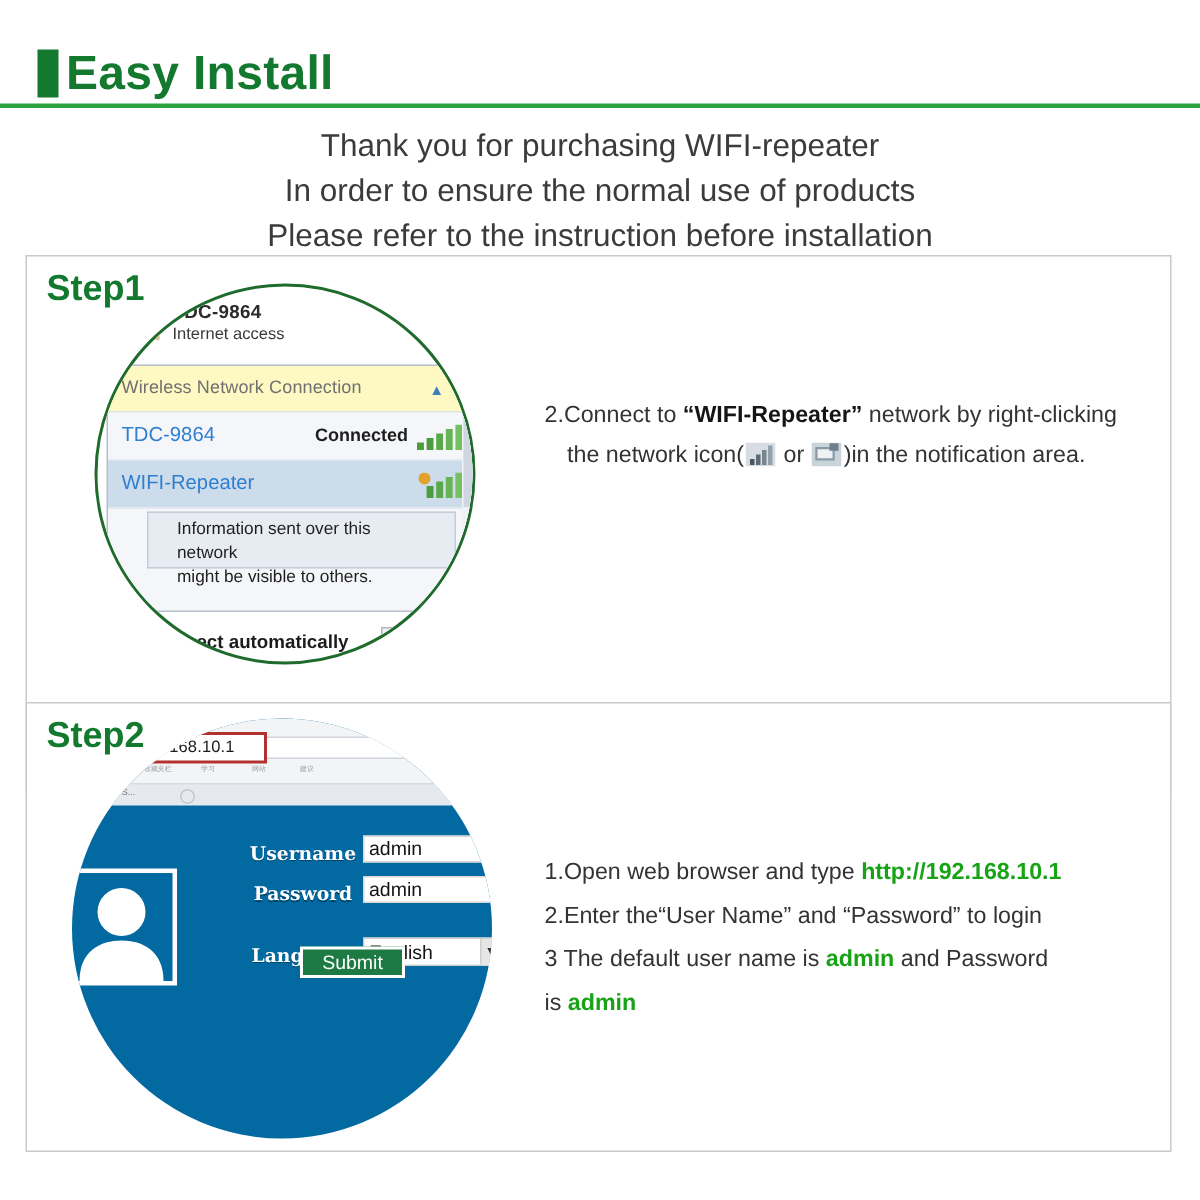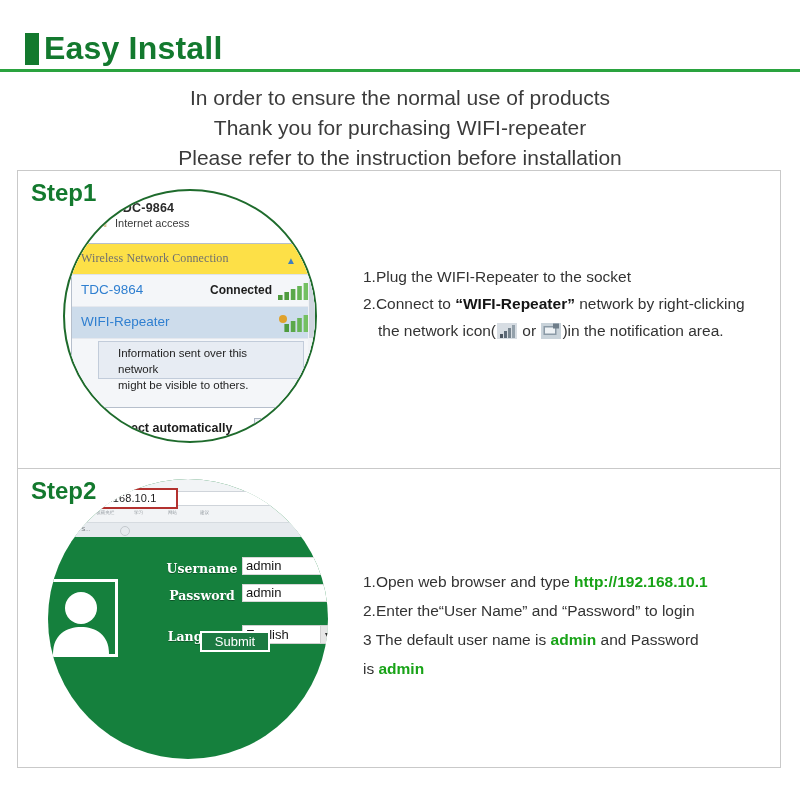--- a/index.html
+++ b/index.html
@@ -61,23 +61,22 @@
   .s1-tt-name{font-size:12.5px;font-weight:bold;color:#2b2b2b;letter-spacing:.2px;}
   .s1-tt-sub{font-size:11px;color:#3a3a3a;margin-top:2px;}
   .s1-tt-icon{
     position:absolute;left:40px;top:22px;width:16px;height:14px;
   }
   .s1-panel{
     position:absolute;left:18px;top:52px;width:248px;height:165px;
     background:#f4f6f9;border:1px solid #b6bfcc;box-sizing:border-box;
   }
   .s1-hdr{
-    position:relative;height:30px;background:#fde047;
+    position:relative;height:30px;background:#fef9c3;
     border-bottom:1px solid #dfe3ea;
-    font-family:Liberation Serif, serif;
   }
   .s1-hdr-txt{
     position:absolute;left:9px;top:7px;font-size:12px;color:#707070;
     letter-spacing:.1px;
   }
   .s1-chev{position:absolute;right:22px;top:11px;font-size:10px;color:#3f7fbf;}
   .s1-row{position:relative;height:31px;border-bottom:1px solid #e5e8ee;}
   .s1-row.sel{background:#cddceb;}
   .s1-row .nm{position:absolute;left:9px;top:7px;font-size:13.5px;color:#2f7fd0;}
   .s1-row .st{position:absolute;right:46px;top:8px;font-size:12px;color:#1d1d1d;font-weight:bold;}
@@ -112,21 +111,21 @@
   #s1-text .ind{padding-left:15px;}
   #s1-text b{color:#151515;}
   .inline-ico{
     display:inline-block;width:20px;height:16px;vertical-align:-3px;margin:0 1px;
   }
 
   
   #s2-circle{
     position:absolute;left:30px;top:10px;
     width:280px;height:280px;border-radius:50%;
-    overflow:hidden;background:#15803d;
+    overflow:hidden;background:#0369a1;
   }
   #s2-chrome{
     position:absolute;left:0;top:0;width:280px;height:57px;
     background:#f2f4f6;
   }
   .s2-ctab{position:absolute;left:62px;top:1px;font-size:4px;color:#8d8d8d;letter-spacing:.3px;}
   .s2-urlbar{
     position:absolute;left:22px;top:12px;width:230px;height:15px;
     background:#ffffff;border:1px solid #cfd4da;box-sizing:border-box;
   }
@@ -203,22 +202,22 @@
 </head>
 <body>
 
 <div id="header">
   <div id="header-mark"></div>
   <div id="header-title">Easy Install</div>
   <div id="header-rule"></div>
 </div>
 
 <div id="intro">
+  <div>Thank you for purchasing WIFI-repeater</div>
   <div>In order to ensure the normal use of products</div>
-  <div>Thank you for purchasing WIFI-repeater</div>
   <div>Please refer to the instruction before installation</div>
 </div>
 
 <div id="step1-box" class="step-box">
   <div class="step-label">Step1</div>
 
   <div id="s1-circle">
     <div id="s1-inner">
 
       <div class="s1-tt-icon">
@@ -279,21 +278,20 @@
         </div>
 
         <div class="s1-scroll">
           <div class="s1-thumb"></div>
         </div>
       </div>
     </div>
   </div>
 
   <div id="s1-text">
-    <div class="ln">1.Plug the WIFI-Repeater to the socket</div>
     <div class="ln">
       <span>2.Connect to </span><b>“WIFI-Repeater”</b><span> network by right-clicking</span>
     </div>
     <div class="ln ind">
       <span>the network icon(</span><span class="inline-ico"><svg width="20" height="16" viewBox="0 0 20 16">
             <rect x="0" y="0" width="20" height="16" fill="#d7dde3"></rect>
             <rect x="3" y="11" width="3" height="4" fill="#4a5560"></rect>
             <rect x="7" y="8" width="3" height="7" fill="#5d6a77"></rect>
             <rect x="11" y="5" width="3" height="10" fill="#77858f"></rect>
             <rect x="15" y="2" width="3" height="13" fill="#94a1ab"></rect>

